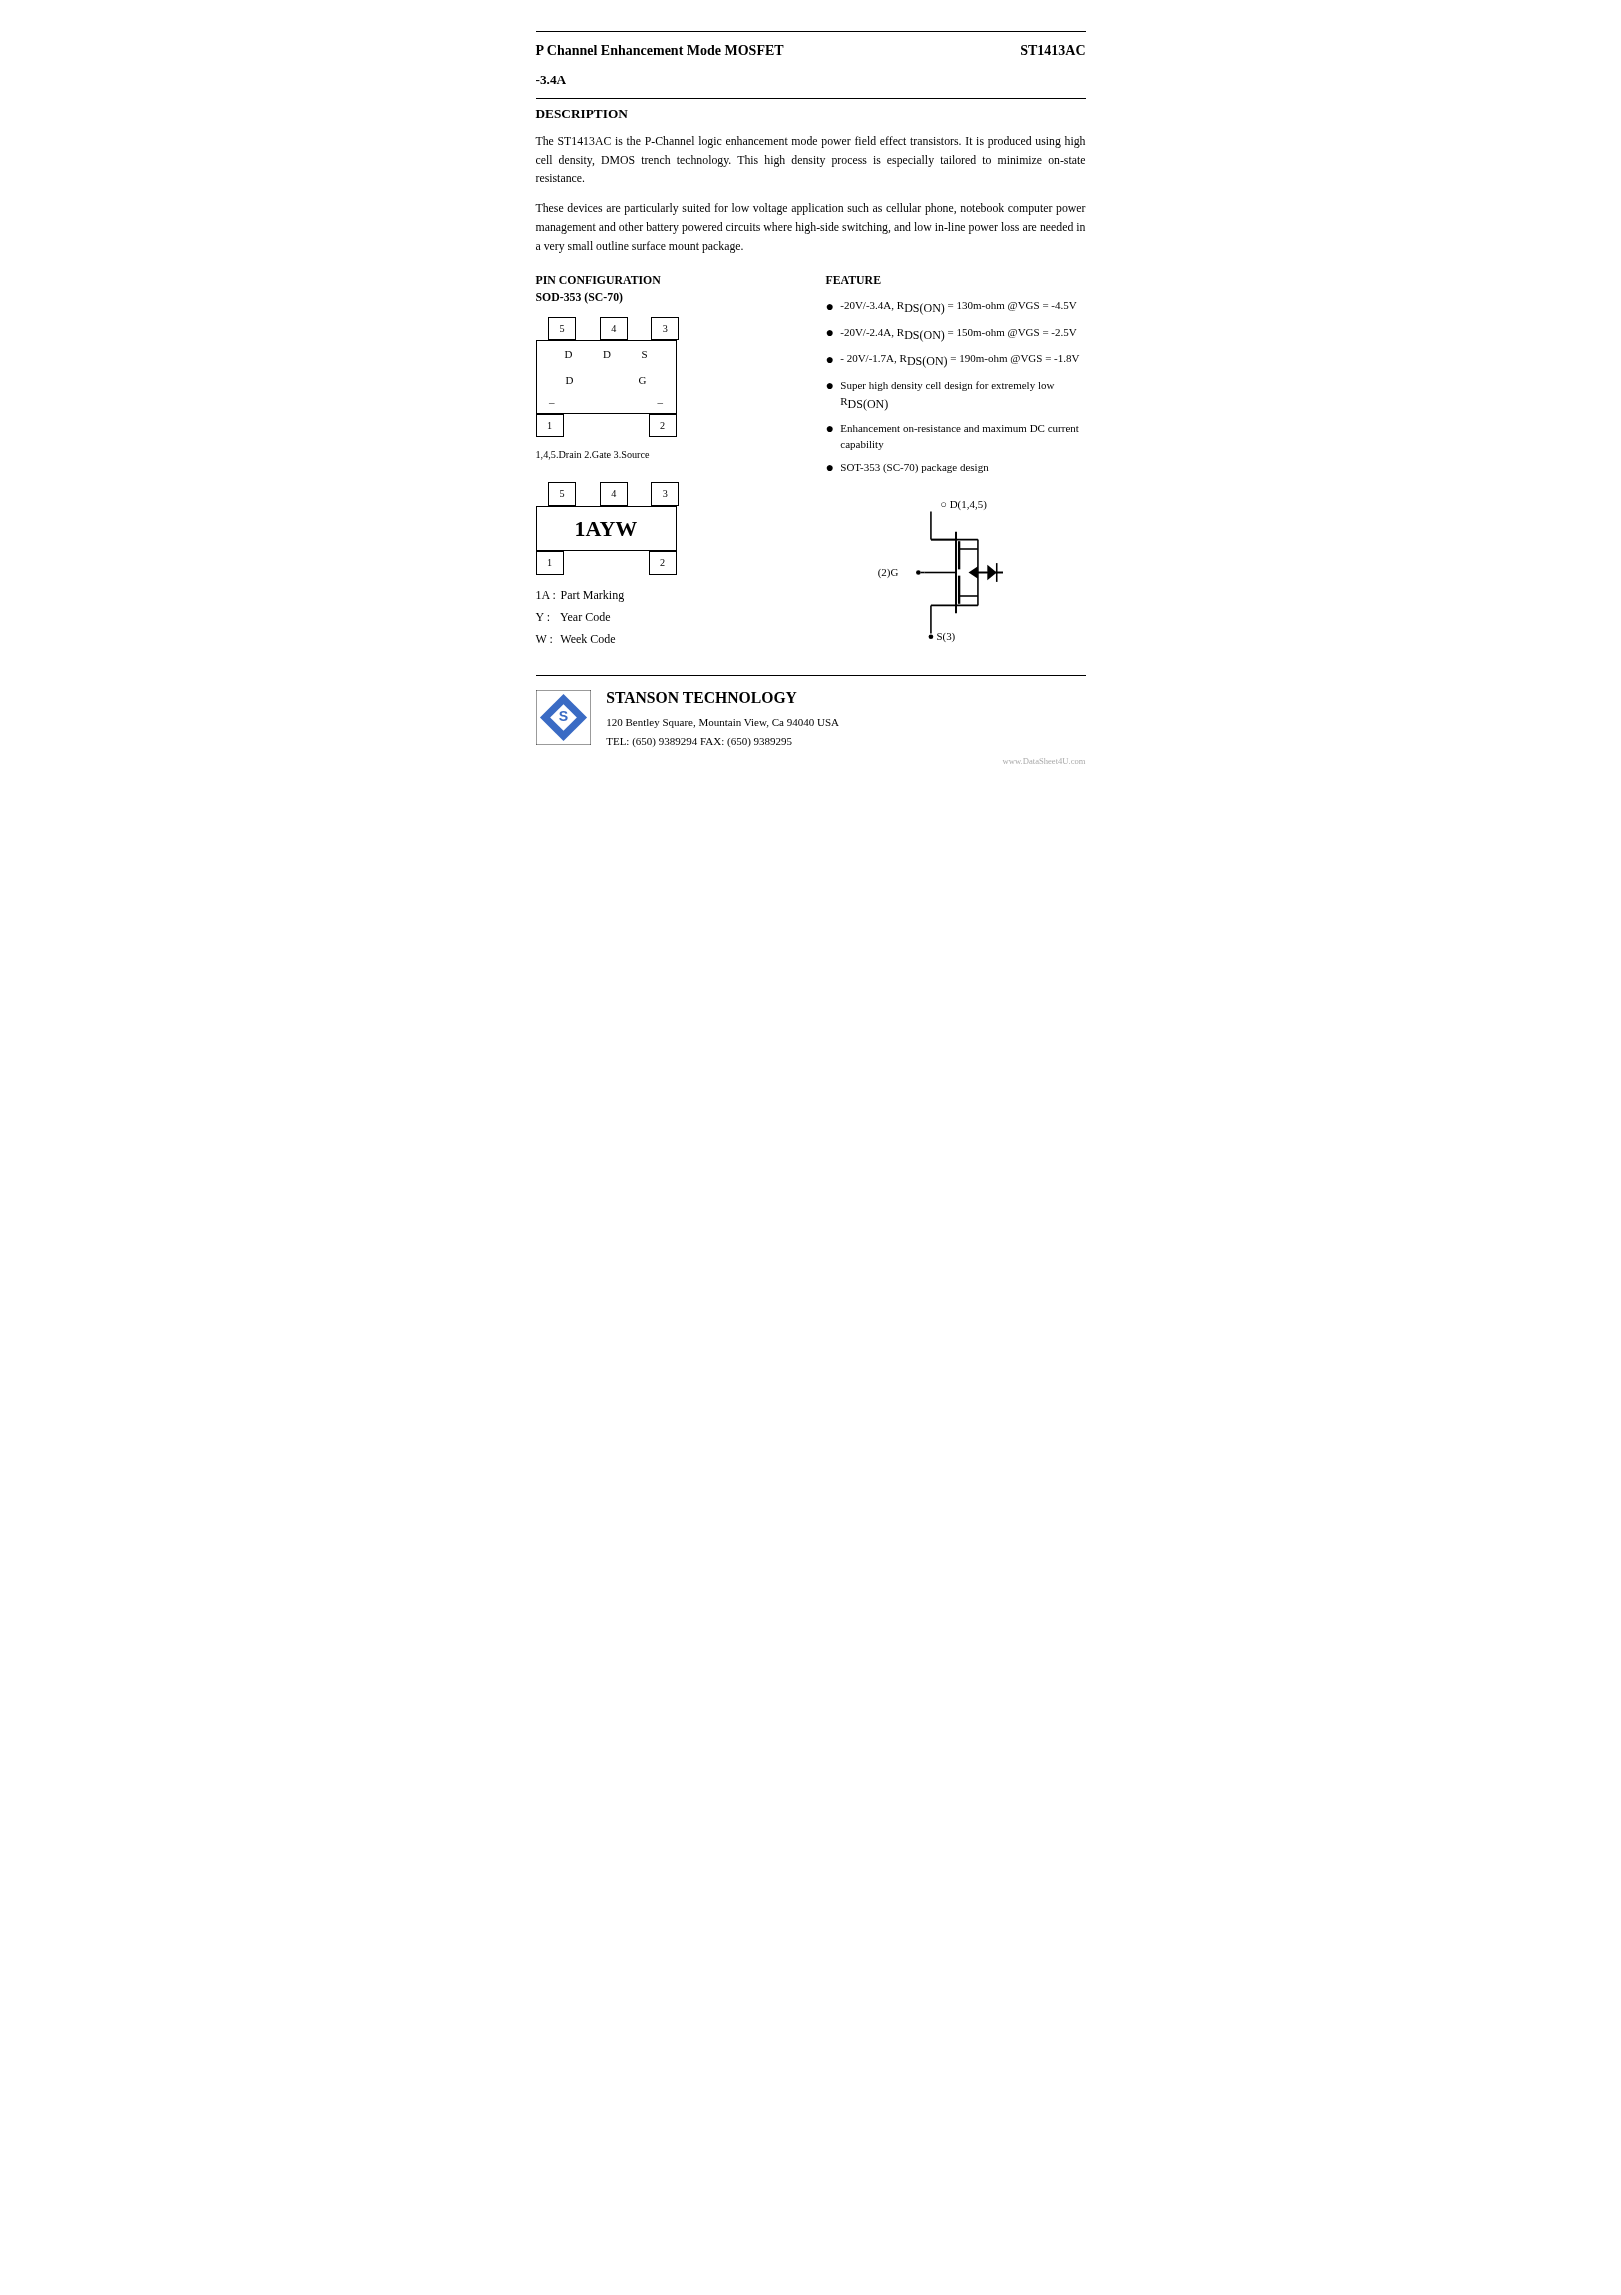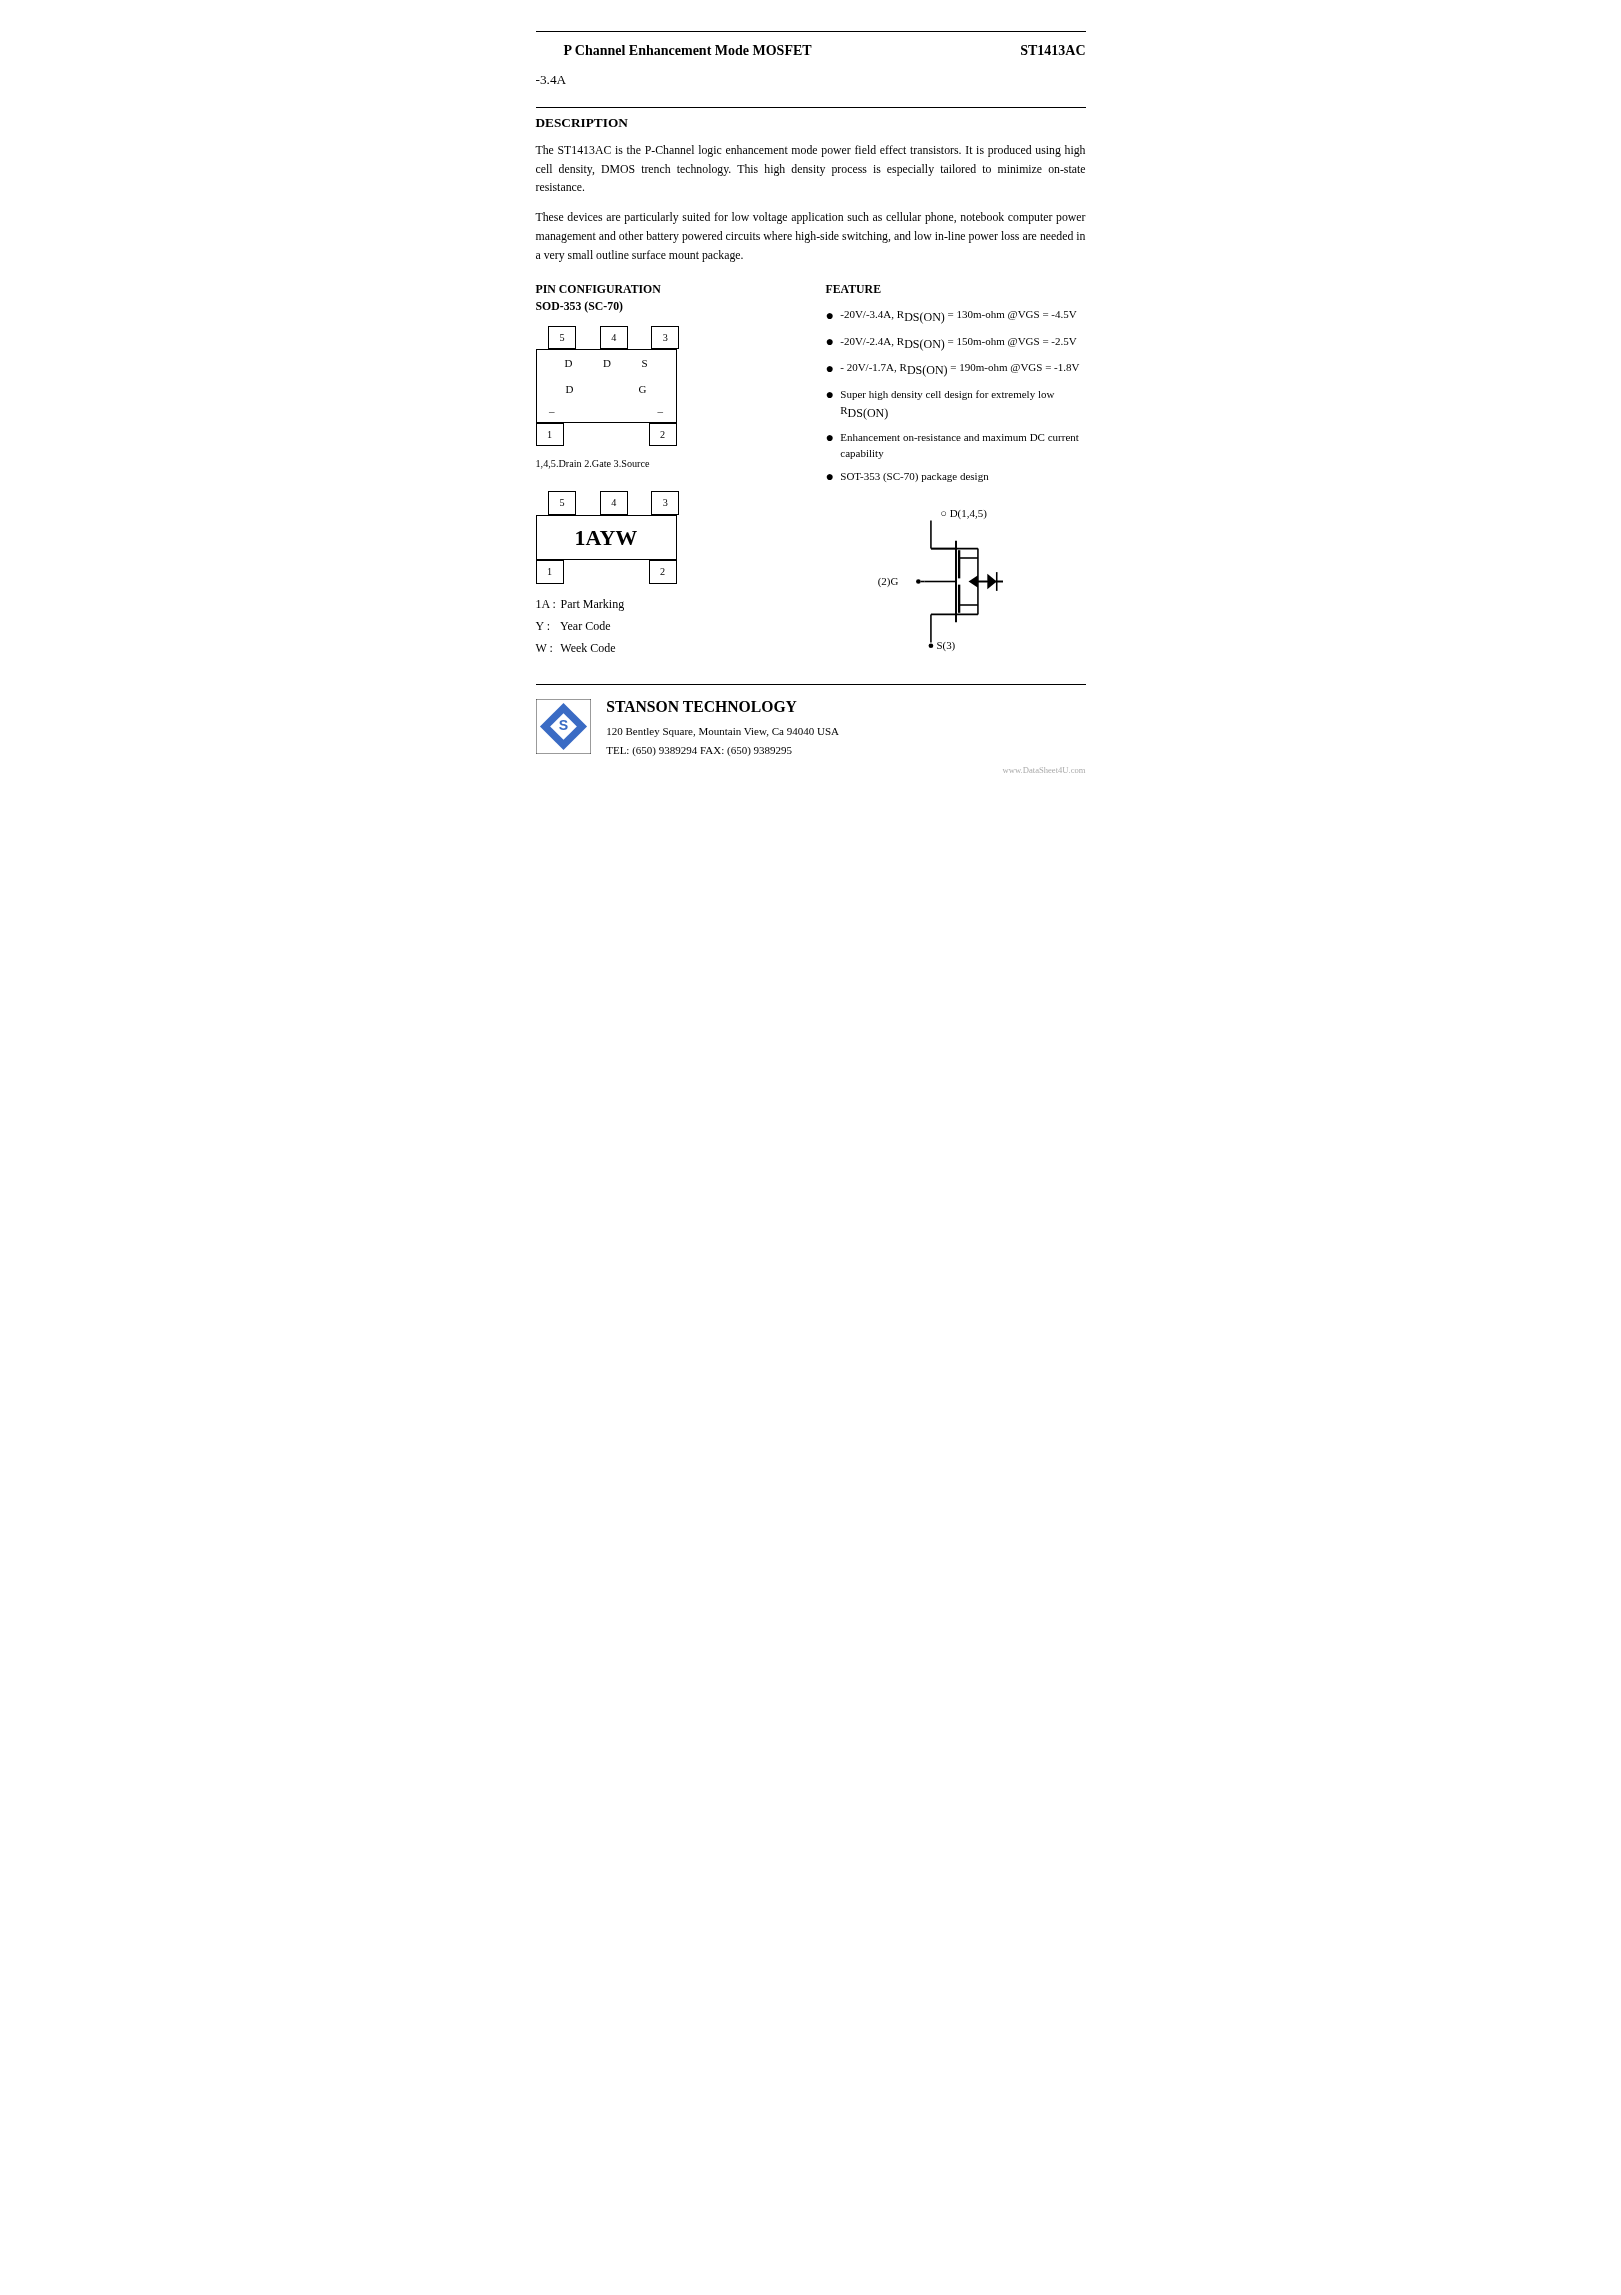--- a/index.html
+++ b/index.html
@@ -17,38 +17,37 @@
     .top-rule {
       border-top: 1.6px solid #000;
       margin-bottom: 7.9px;
     }
 
     .header-row {
       display: flex;
       justify-content: space-between;
       align-items: center;
       margin-bottom: 3.1px;
-      margin-left: 28px;
     }
 
     .header-title {
       font-size: 14px;
       font-weight: bold;
     }
 
     .header-part {
       font-size: 14px;
       font-weight: bold;
     }
 
     .subtitle-row {
       font-size: 13.3px;
-      font-weight: normal;
+      font-weight: bold;
       margin-top: 9.4px;
-      margin-bottom: 17px;
+      margin-bottom: 8px;
     }
 
     .section-rule {
       border-top: 1.6px solid #000;
       margin-bottom: 4.7px;
     }
 
     .section-title {
       font-size: 13.3px;
       font-weight: bold;

